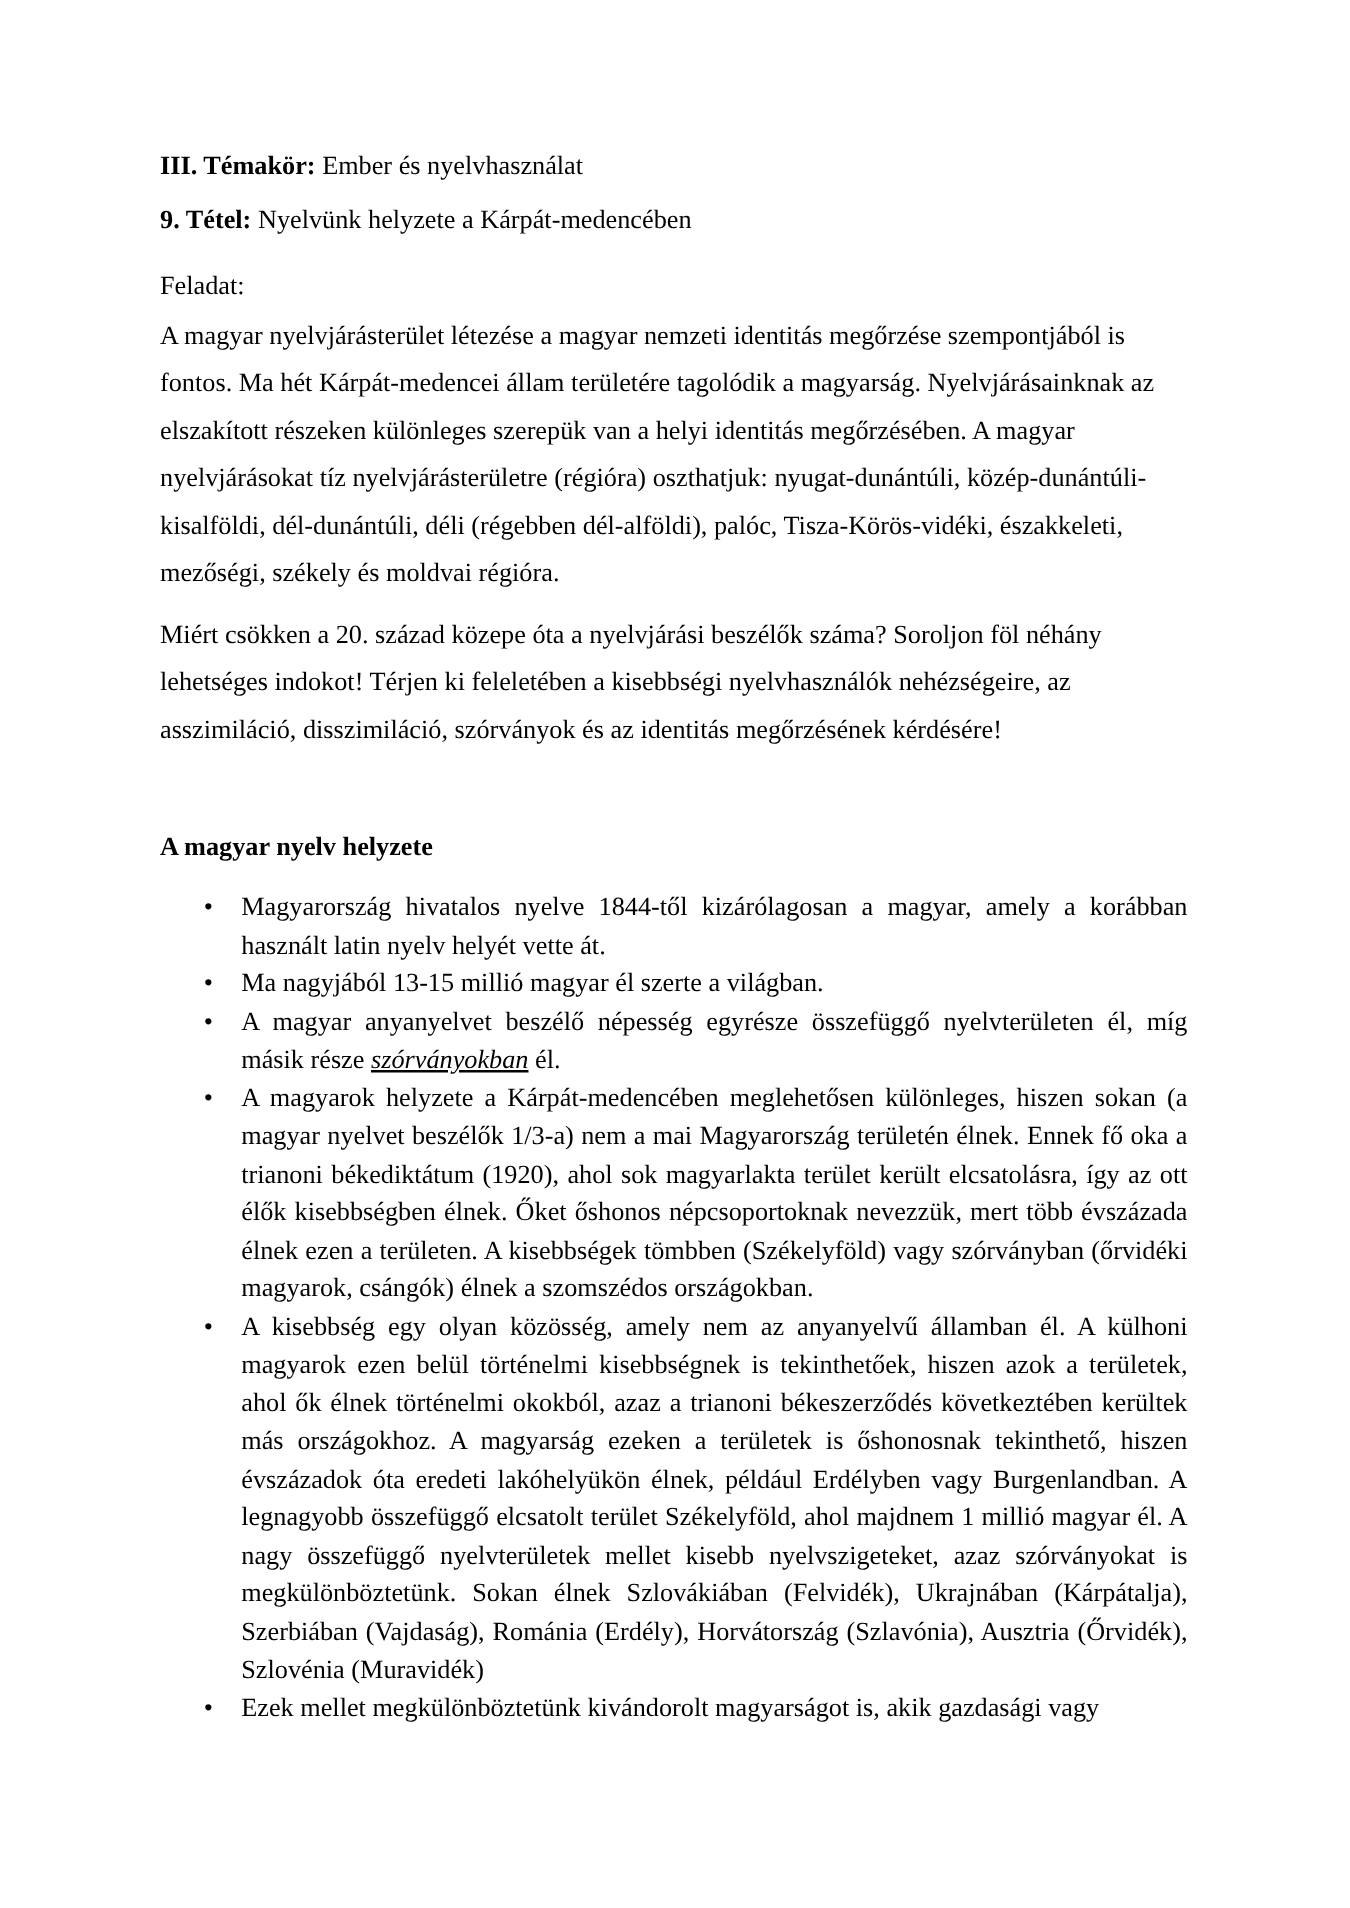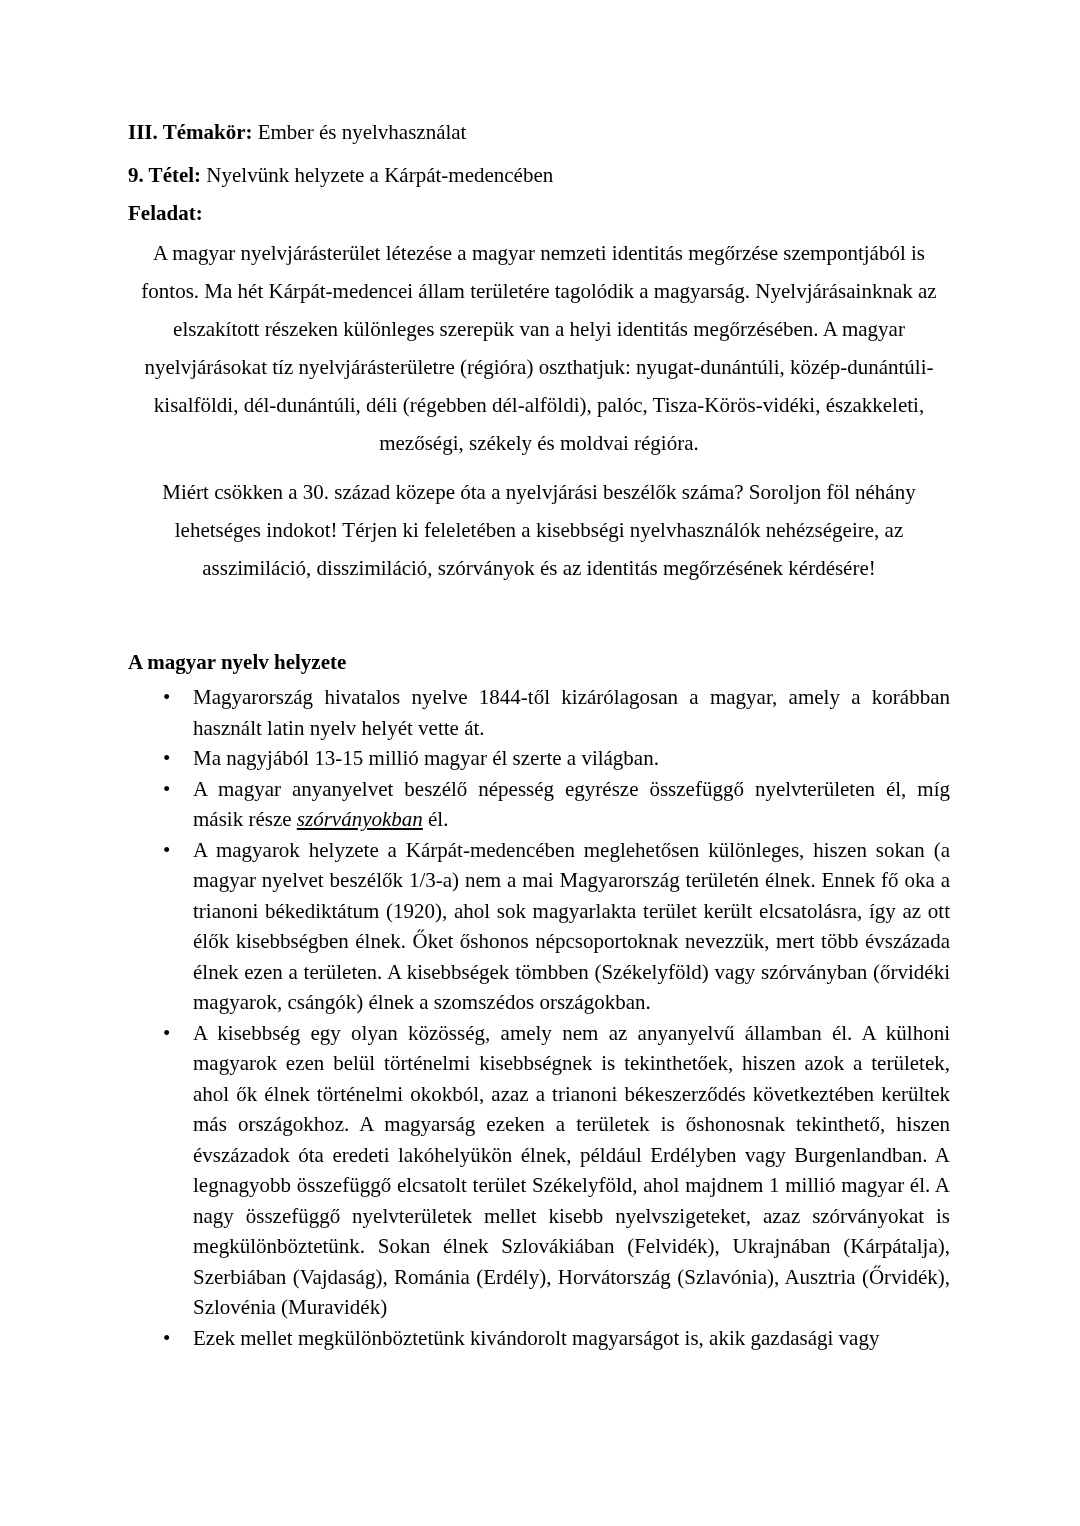--- a/index.html
+++ b/index.html
@@ -15,39 +15,39 @@
   .page {
     padding: 113px 130px 0 128px;
   }
   .center-line {
     text-align: left;
     line-height: 38px;
   }
   .center-line + .center-line { margin-top: 5px; }
   .b { font-weight: bold; }
   .task-label {
-    font-weight: bold;
+    font-weight: normal;
     line-height: 38px;
-    margin-top: 0;
+    margin-top: 15px;
   }
   p.para {
     line-height: 38px;
-    text-align: center;
+    text-align: left;
     margin-top: 2px;
     margin-bottom: 11px;
   }
   p.para + p.para { margin-top: 0; }
   .section-heading {
     font-weight: bold;
     line-height: 38px;
     margin-top: 56px;
   }
   ul.bullet-list {
     list-style: none;
-    margin: 1px 0 0 35px;
+    margin: 14px 0 0 35px;
   }
   ul.bullet-list li {
     position: relative;
     padding-left: 30px;
     line-height: 30.5px;
     text-align: justify;
   }
   ul.bullet-list li::before {
     content: "\2022";
     position: absolute;
@@ -66,21 +66,21 @@
   </div>
 
   <div class="center-line">
     <span class="b">9. Tétel:</span><span> Nyelvünk helyzete a Kárpát-medencében</span>
   </div>
 
   <div class="task-label">Feladat:</div>
 
   <p class="para">A magyar nyelvjárásterület létezése a magyar nemzeti identitás megőrzése szempontjából is fontos. Ma hét Kárpát-medencei állam területére tagolódik a magyarság. Nyelvjárásainknak az elszakított részeken különleges szerepük van a helyi identitás megőrzésében. A magyar nyelvjárásokat tíz nyelvjárásterületre (régióra) oszthatjuk: nyugat-dunántúli, közép-dunántúli-kisalföldi, dél-dunántúli, déli (régebben dél-alföldi), palóc, Tisza-Körös-vidéki, északkeleti, mezőségi, székely és moldvai régióra.</p>
 
-  <p class="para">Miért csökken a 30. század közepe óta a nyelvjárási beszélők száma? Soroljon föl néhány lehetséges indokot! Térjen ki feleletében a kisebbségi nyelvhasználók nehézségeire, az asszimiláció, disszimiláció, szórványok és az identitás megőrzésének kérdésére!</p>
+  <p class="para">Miért csökken a 20. század közepe óta a nyelvjárási beszélők száma? Soroljon föl néhány lehetséges indokot! Térjen ki feleletében a kisebbségi nyelvhasználók nehézségeire, az asszimiláció, disszimiláció, szórványok és az identitás megőrzésének kérdésére!</p>
 
   <div class="section-heading">A magyar nyelv helyzete</div>
 
   <ul class="bullet-list">
     <li>Magyarország hivatalos nyelve 1844-től kizárólagosan a magyar, amely a korábban használt latin nyelv helyét vette át.</li>
     <li>Ma nagyjából 13-15 millió magyar él szerte a világban.</li>
     <li><span>A magyar anyanyelvet beszélő népesség egyrésze összefüggő nyelvterületen él, míg másik része </span><span class="u">szórványokban</span><span> él.</span></li>
     <li>A magyarok helyzete a Kárpát-medencében meglehetősen különleges, hiszen sokan (a magyar nyelvet beszélők 1/3-a) nem a mai Magyarország területén élnek. Ennek fő oka a trianoni békediktátum (1920), ahol sok magyarlakta terület került elcsatolásra, így az ott élők kisebbségben élnek. Őket őshonos népcsoportoknak nevezzük, mert több évszázada élnek ezen a területen. A kisebbségek tömbben (Székelyföld) vagy szórványban (őrvidéki magyarok, csángók) élnek a szomszédos országokban.</li>
     <li>A kisebbség egy olyan közösség, amely nem az anyanyelvű államban él. A külhoni magyarok ezen belül történelmi kisebbségnek is tekinthetőek, hiszen azok a területek, ahol ők élnek történelmi okokból, azaz a trianoni békeszerződés következtében kerültek más országokhoz. A magyarság ezeken a területek is őshonosnak tekinthető, hiszen évszázadok óta eredeti lakóhelyükön élnek, például Erdélyben vagy Burgenlandban. A legnagyobb összefüggő elcsatolt terület Székelyföld, ahol majdnem 1 millió magyar él. A nagy összefüggő nyelvterületek mellet kisebb nyelvszigeteket, azaz szórványokat is megkülönböztetünk. Sokan élnek Szlovákiában (Felvidék), Ukrajnában (Kárpátalja), Szerbiában (Vajdaság), Románia (Erdély), Horvátország (Szlavónia), Ausztria (Őrvidék), Szlovénia (Muravidék)</li>
     <li>Ezek mellet megkülönböztetünk kivándorolt magyarságot is, akik gazdasági vagy</li>

